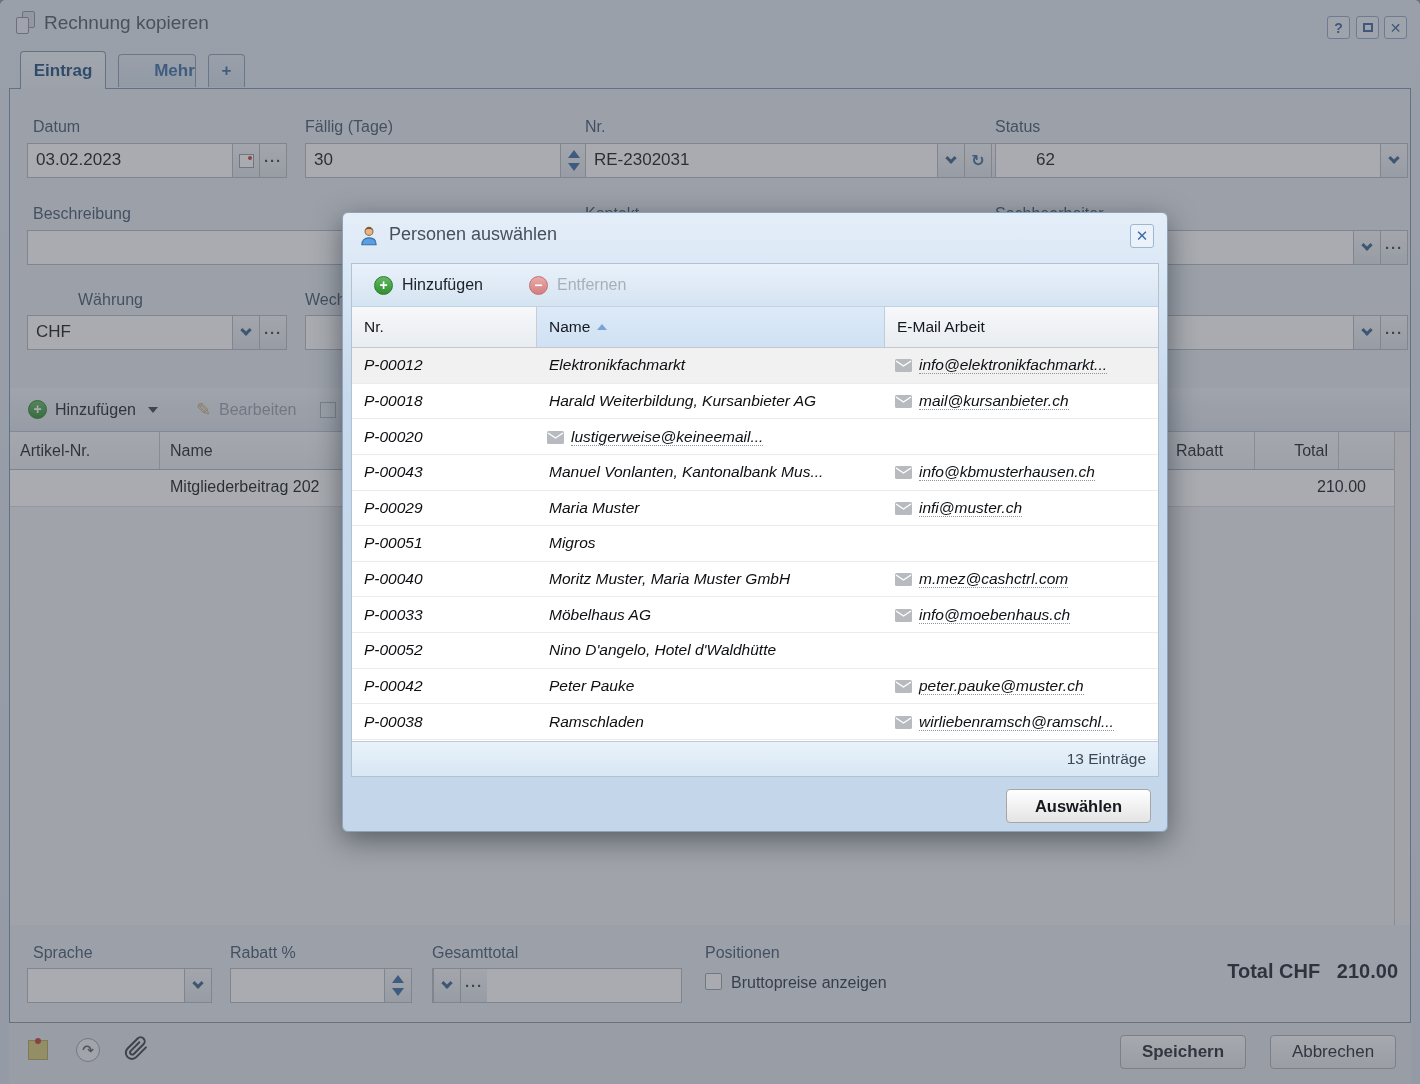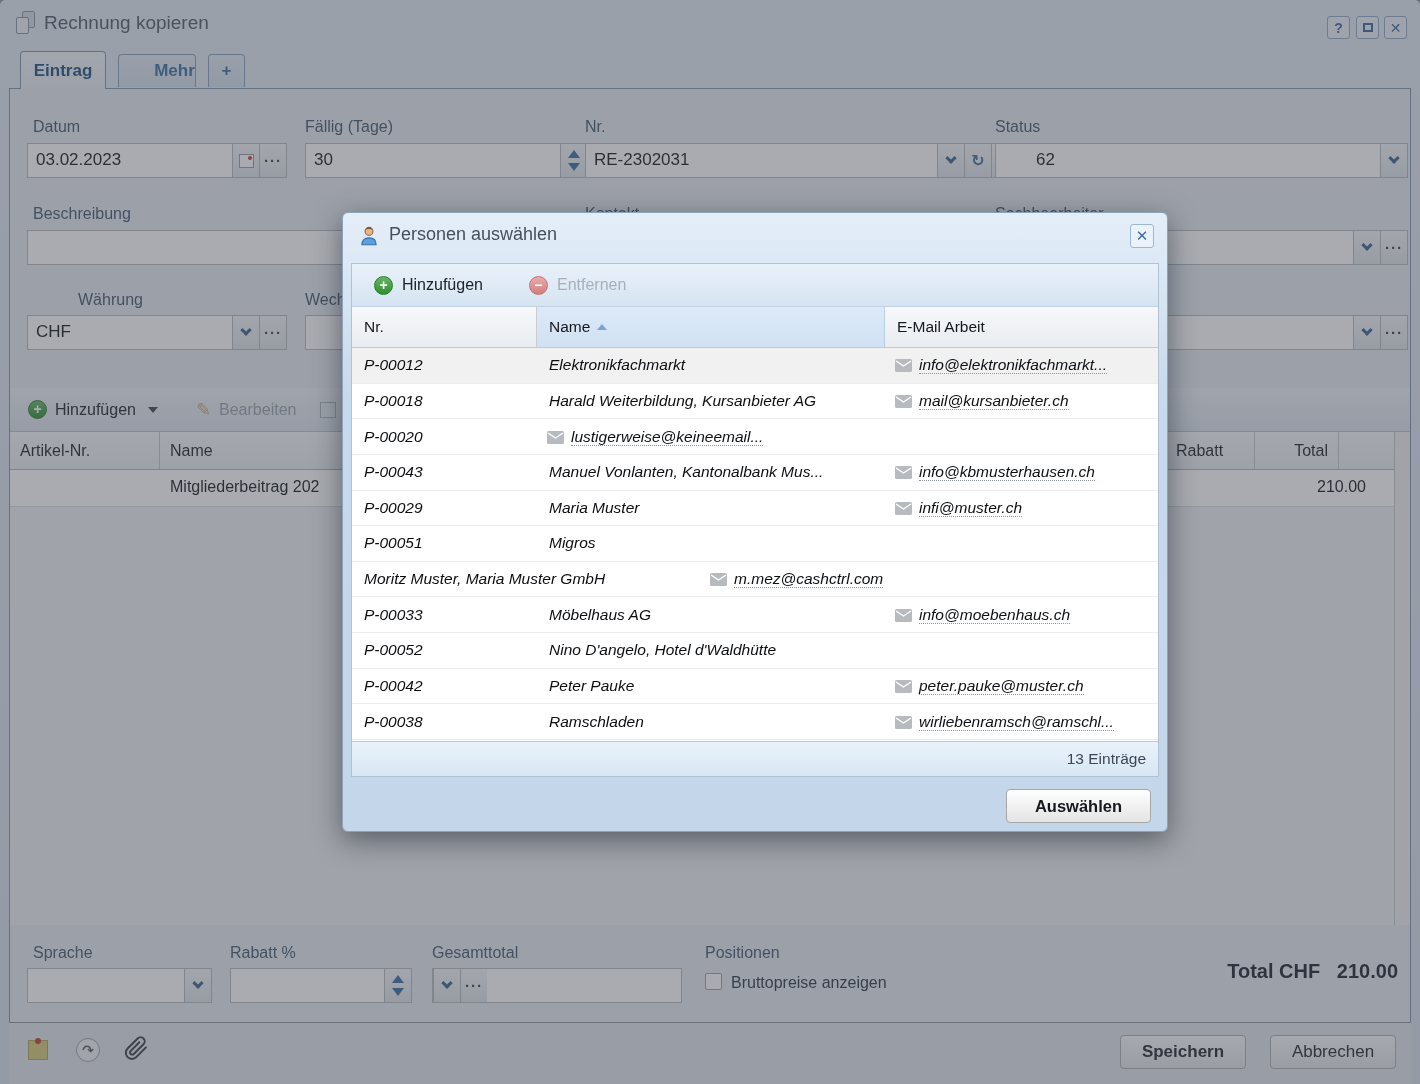--- a/index.html
+++ b/index.html
@@ -369,20 +369,21 @@
               </svg>
               <span class="maillink">infi@muster.ch</span>
             </div>
         </div>
         <div class="mrow">
           <div class="mcell c-nr">P-00051</div>
           <div class="mcell c-name">Migros</div>
           <div class="mcell c-mail"></div>
         </div>
         <div class="mrow">
+          <div class="mcell c-nr">P-00040</div>
           <div class="mcell c-name">Moritz Muster, Maria Muster GmbH</div>
           <div class="mcell c-mail">
               <svg class="envel" width="17" height="13" viewBox="0 0 17 13">
                 <rect width="17" height="13" rx="1.5" fill="#b7bbc0"></rect>
                 <path d="M1 2l7.5 5L16 2" stroke="#fff" stroke-width="1.4" fill="none"></path>
               </svg>
               <span class="maillink">m.mez@cashctrl.com</span>
             </div>
         </div>
         <div class="mrow">

